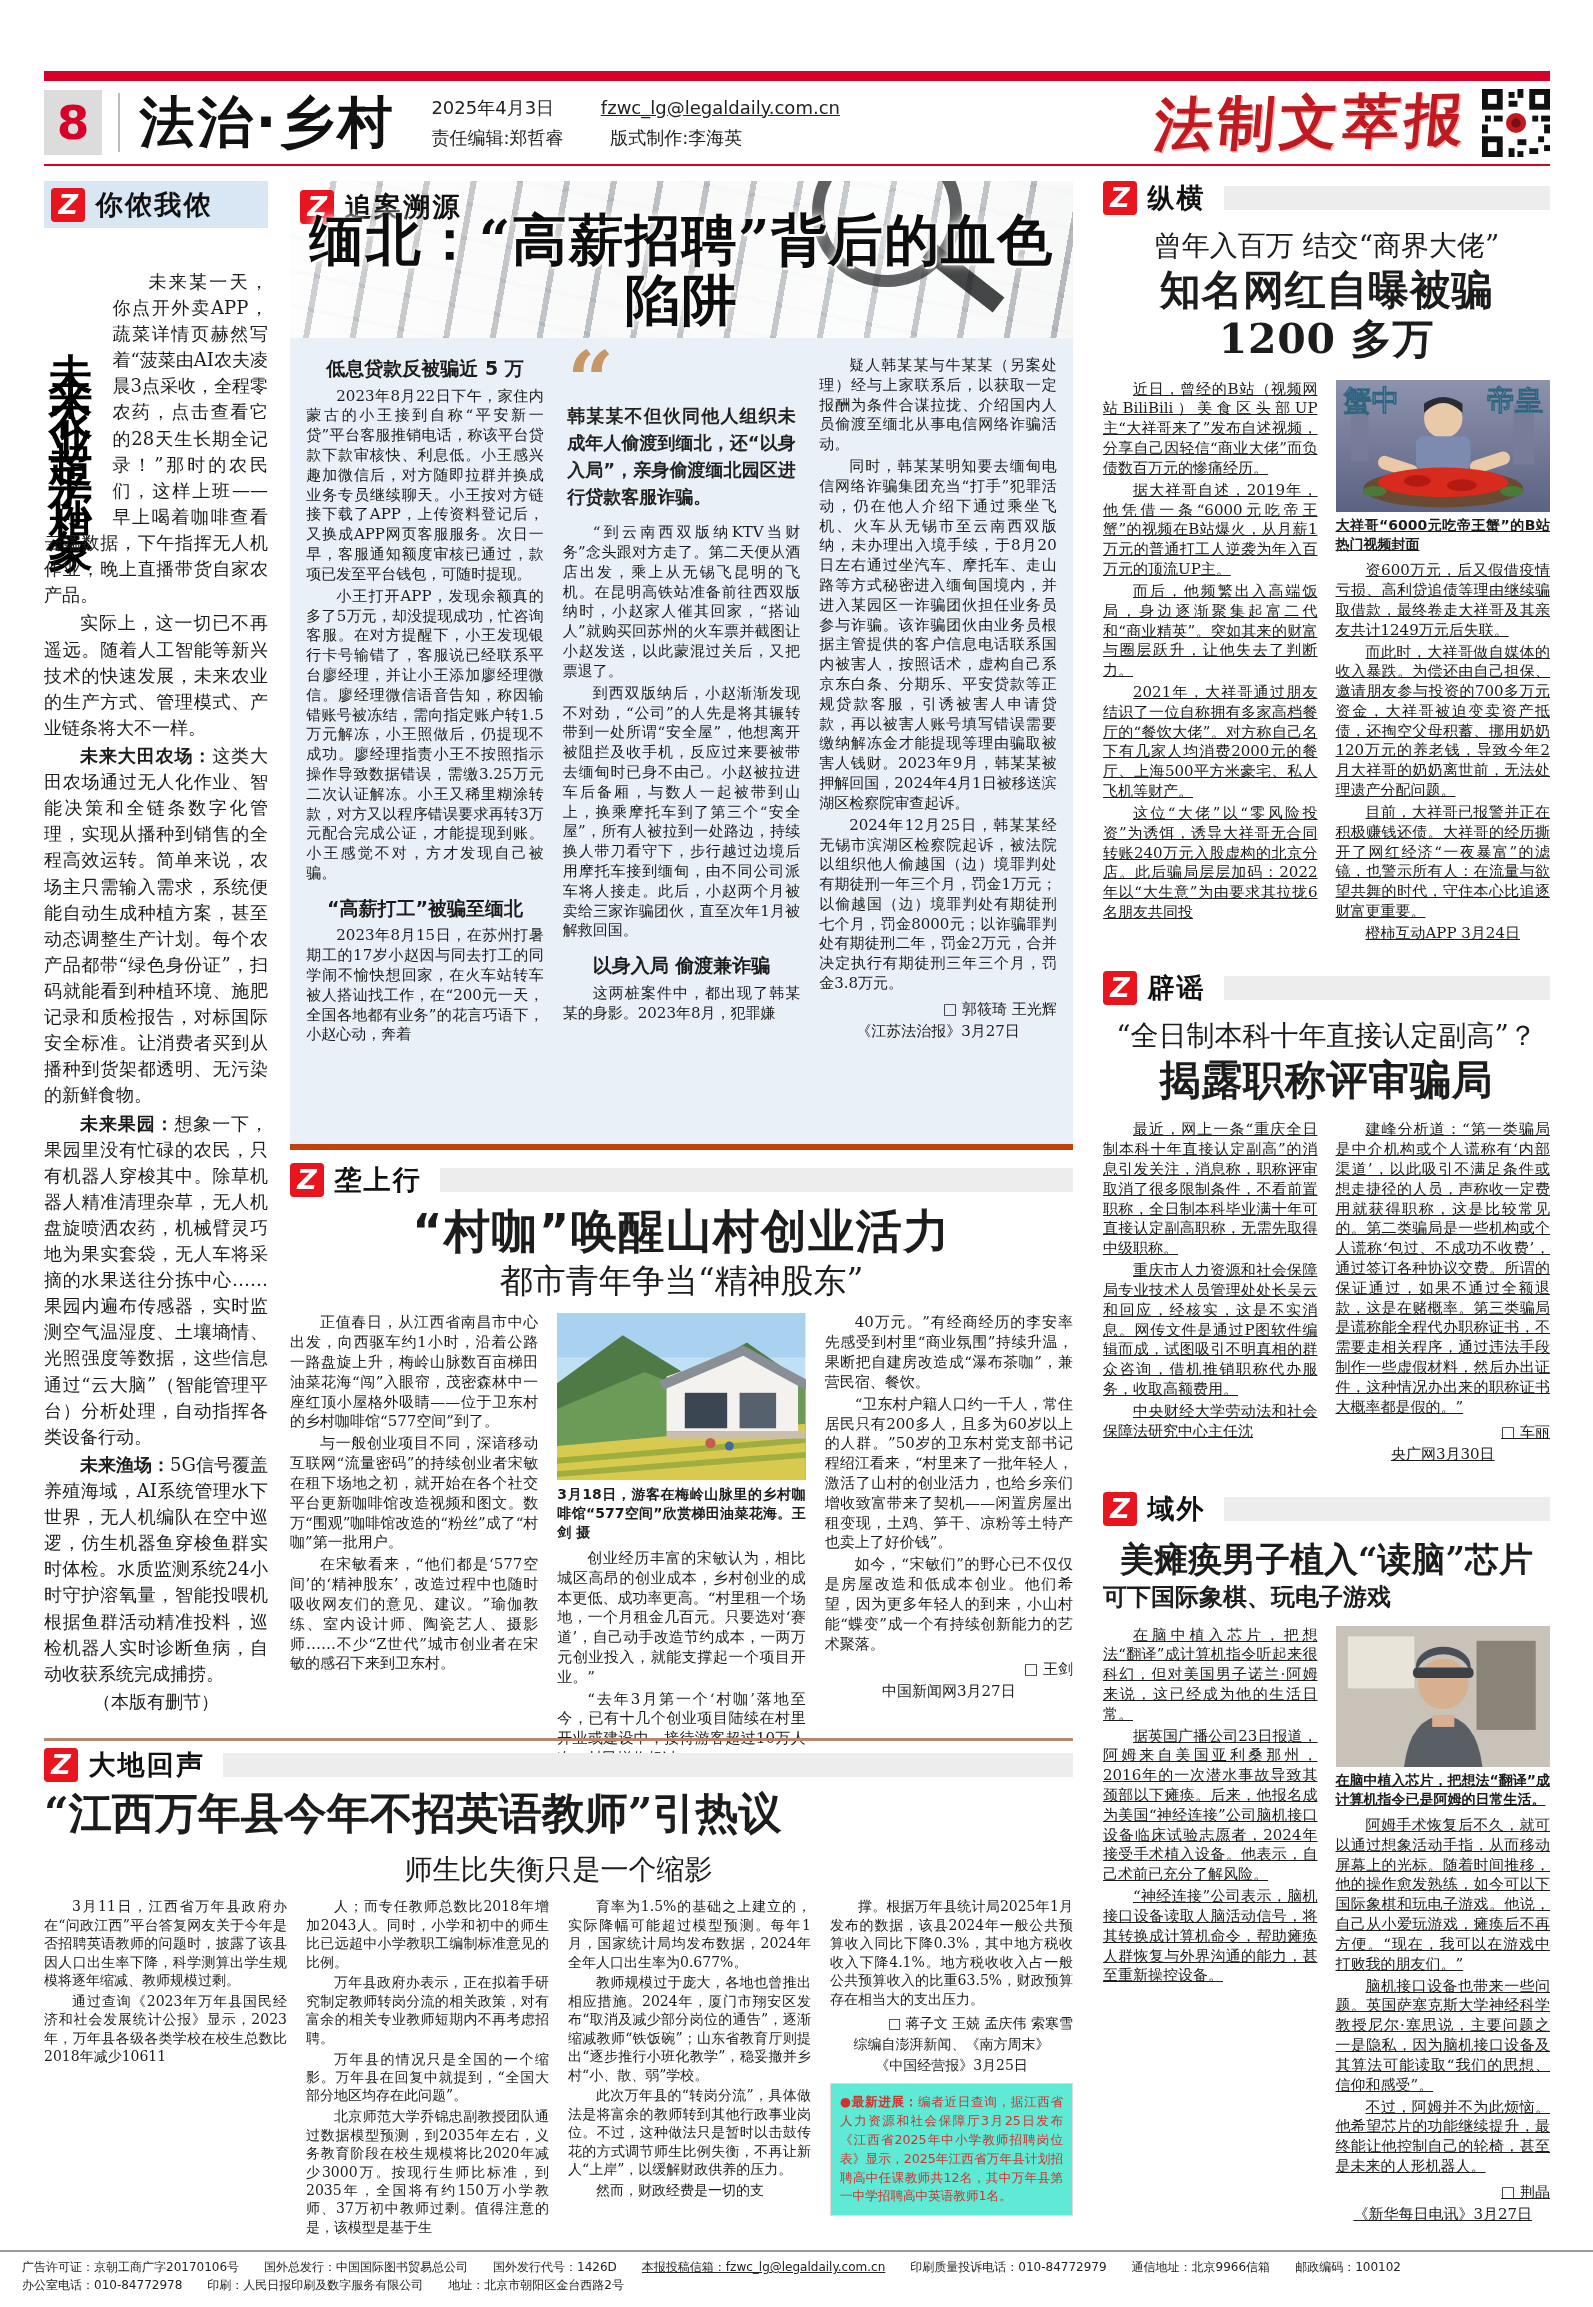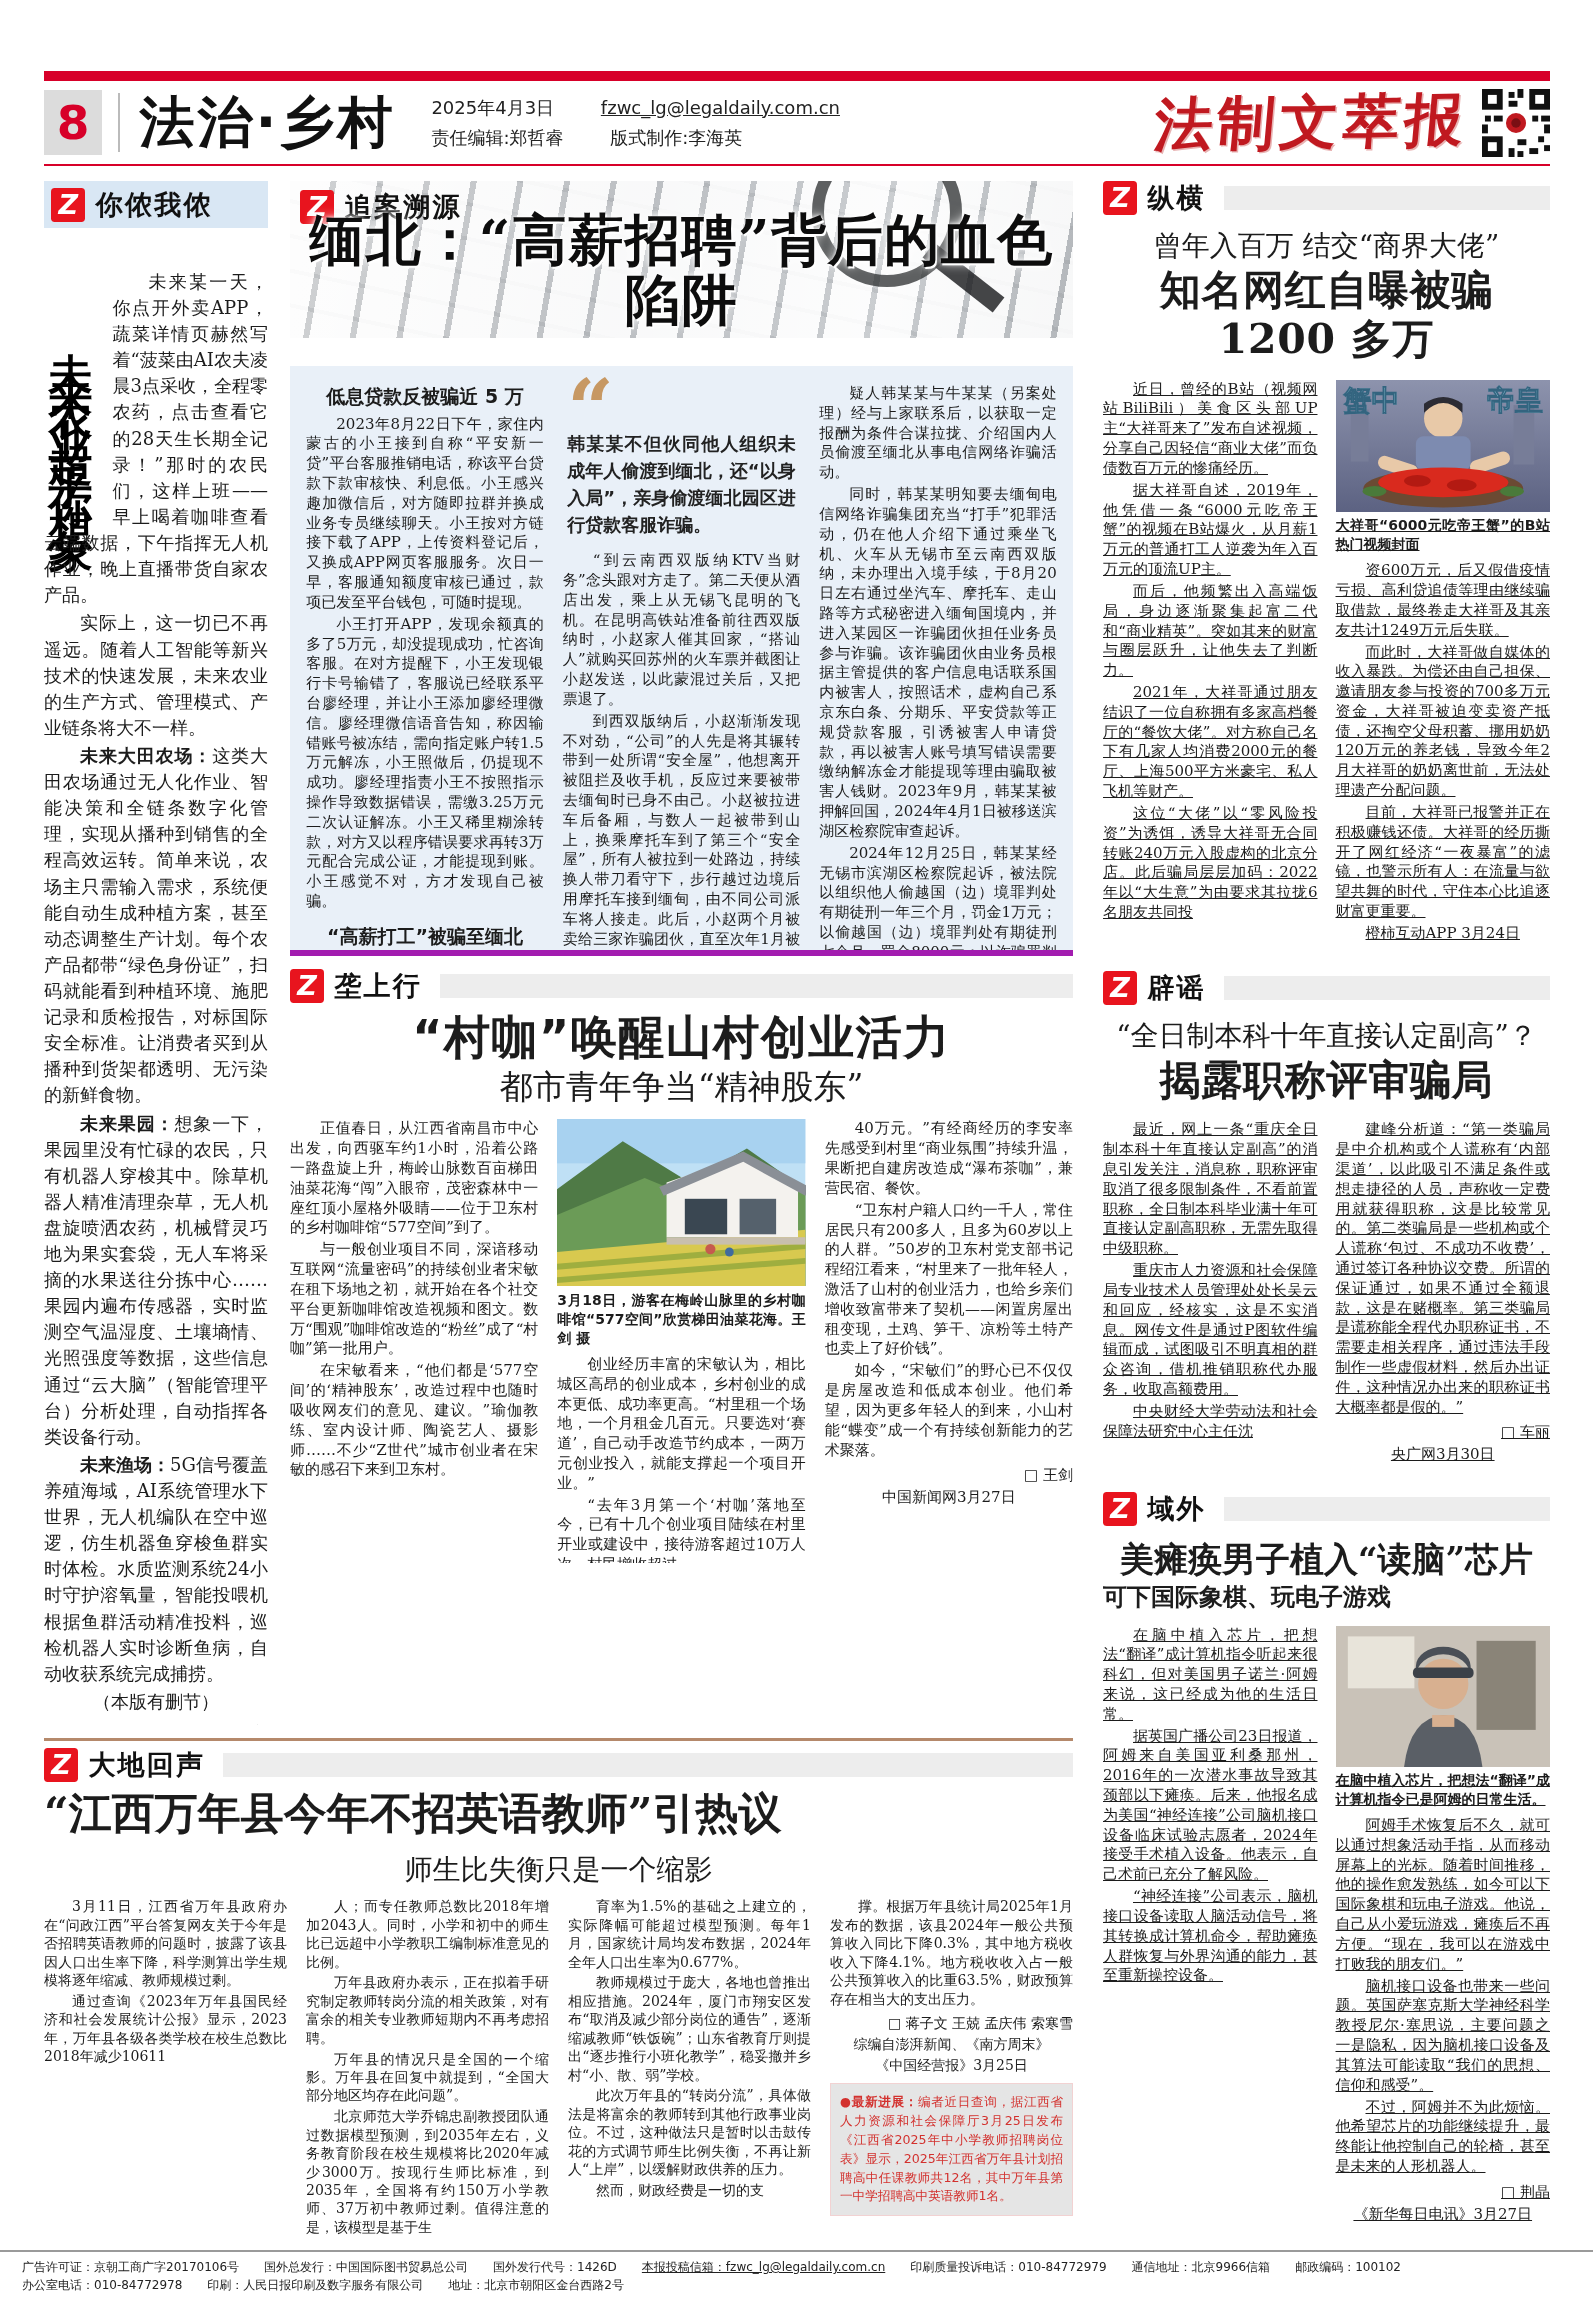--- a/index.html
+++ b/index.html
@@ -51,22 +51,22 @@
      background:repeating-linear-gradient(100deg,rgba(255,255,255,.85) 0 40px,rgba(140,145,150,.35) 40px 46px),
                 repeating-linear-gradient(12deg,rgba(255,255,255,0) 0 30px,rgba(120,125,130,.18) 30px 34px);}
   #magnifier{position:absolute;right:111px;top:-44px;width:126px;height:126px;border:12px solid #2a2c2e;
              border-radius:50%;opacity:.75;}
   #mag-handle{position:absolute;right:65px;top:87px;width:89px;height:19px;background:#17181a;
               transform:rotate(38deg);opacity:.8;}
   #banner .zlabel{position:absolute;left:10.4px;top:9px;}
   #main-headline{position:absolute;left:0;right:0;bottom:7.4px;text-align:center;
      font:900 55px/1.1 "DejaVu Serif",serif;color:#0d0d0d;letter-spacing:1.5px;
      text-shadow:0 0 4.4px #fff,0 0 10.4px #fff,1.5px 1.5px 0 #fff;}
-  #main-panel{background:#e9f0f8;padding:18px 16.3px 13.3px;height:590px;overflow:hidden;box-sizing:border-box;
-              border-bottom:6px solid #a21caf;margin-top:28px;}
+  #main-panel{background:#e9f0f8;padding:18px 16.3px 13.3px;height:812px;overflow:hidden;box-sizing:border-box;
+              border-bottom:6px solid #c2410c;}
   #quote-box{margin:3px 4.4px 13.3px;}
   #quote-mark{font:900 81px/0.55 "DejaVu Serif",serif;color:#c79863;display:block;height:43px;}
   #quote-text{font:700 18px/1.5 "DejaVu Sans",sans-serif;color:#222;text-align:justify;}
   
   #cunka{margin-top:13.3px;}
   #cunka-headline{font:900 46px/1.15 "DejaVu Sans",sans-serif;text-align:center;margin:7.4px 0 3px;letter-spacing:1.5px;}
   #cunka-deck{font:500 33px/1.2 "DejaVu Serif",serif;text-align:center;margin-bottom:13.3px;}
   #cunka .cols{height:444px;overflow:hidden;}
   
   #right-rail{left:1103px;top:181px;width:447px;height:2050px;overflow:hidden;}
@@ -75,21 +75,21 @@
   .r-cols{display:flex;gap:18px;text-decoration:underline;}
   #zongheng-photo-wrap{margin-bottom:3px;}
   .sec-gap{margin-top:25px;}
   #yuwai-headline{font:900 34px/1.25 "DejaVu Serif",serif;text-align:center;margin:12px 0 1.5px;}
   #yuwai-deck{font:700 24px/1.3 "DejaVu Sans",sans-serif;margin-bottom:12px;}
   
   #bottom-band{left:44px;top:1738px;width:1029px;height:509px;overflow:hidden;border-top:3.7px solid #b5896b;padding-top:7.4px;box-sizing:border-box;}
   #dadi-headline{font:900 43px/1.2 "DejaVu Serif",serif;text-align:left;margin:6px 0 12px;}
   #dadi-deck{font:500 28px/1.25 "DejaVu Serif",serif;text-align:center;margin-bottom:10.4px;}
   #dadi-cols .t{font-size:14px;}
-  #update-box{background:#e5e5e5;border:0.7px solid #f2d2d2;padding:9px 9px;margin-top:9px;}
+  #update-box{background:#5eead4;border:0.7px solid #f2d2d2;padding:9px 9px;margin-top:9px;}
   #update-box p{font:12.6px/1.5 "DejaVu Sans",sans-serif;color:#d3312e;text-align:justify;margin:0;}
   #update-box .lbl{font-weight:900;}
   
   #footer-rule{left:0;right:0;top:2250px;height:1.5px;background:#9a9a9a;}
   #footer{left:22px;right:22px;top:2259px;display:flex;flex-wrap:wrap;column-gap:25px;row-gap:1.5px;
           font:12px/1.4 "DejaVu Sans",sans-serif;color:#222;}
   #footer .u{text-decoration:underline;}
   svg{display:block;}
 </style>
 </head>

